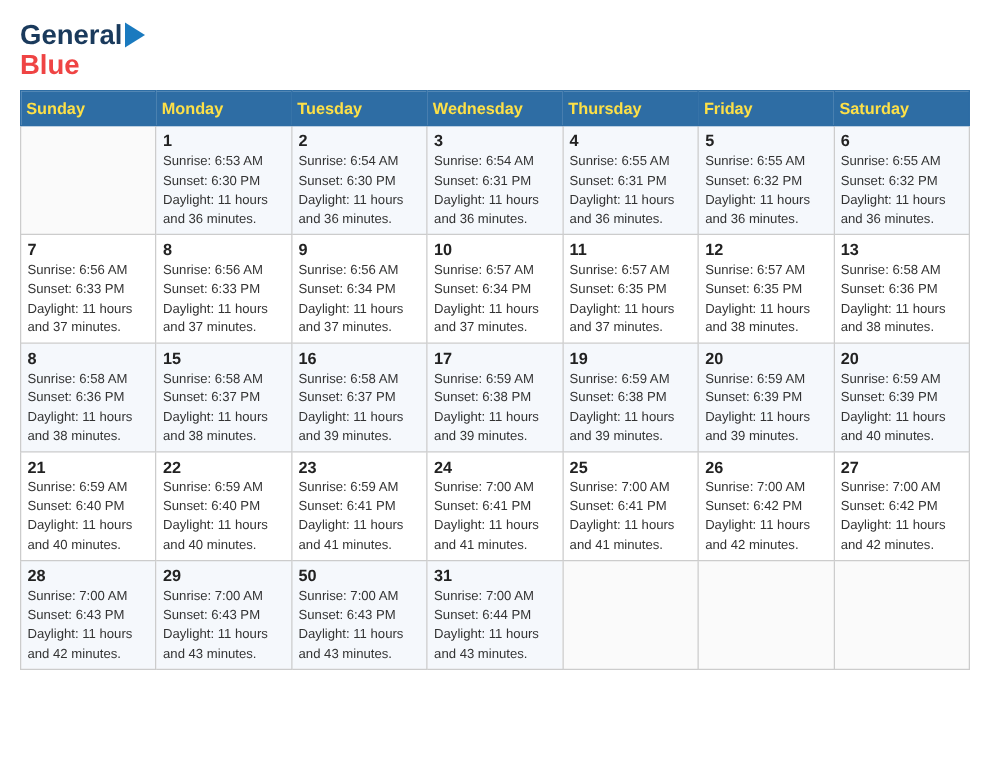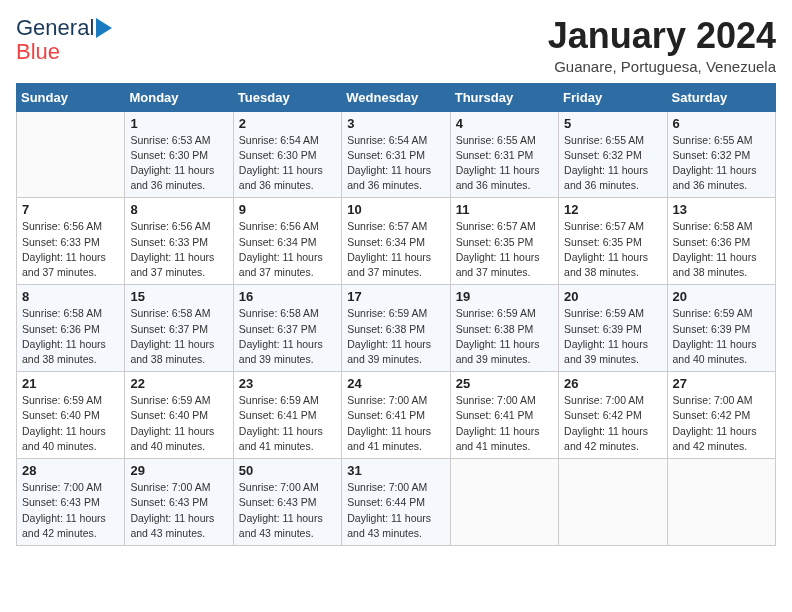--- a/index.html
+++ b/index.html
@@ -16,21 +16,21 @@
       align-items: flex-start;
       margin-bottom: 8px;
     }
     .logo {
       display: flex;
       flex-direction: column;
       align-items: flex-start;
     }
     .logo-text {
       font-size: 22px;
-      font-weight: normal;
+      font-weight: bold;
       color: #1a3a5c;
       line-height: 1.1;
     }
     .logo-arrow {
       width: 0; height: 0;
       border-top: 10px solid transparent;
       border-bottom: 10px solid transparent;
       border-left: 16px solid #1a7abf;
       display: inline-block;
       margin-left: 2px;
@@ -52,21 +52,21 @@
       color: #444;
       margin-top: 2px;
     }
     table {
       width: 100%;
       border-collapse: collapse;
       font-size: 11px;
     }
     thead tr th {
       background-color: #2e6da4;
-      color: #ffffff;
+      color: #fde047;
       padding: 6px 4px;
       text-align: left;
       font-size: 13px;
       font-weight: bold;
       border: 1px solid #2e6da4;
     }
     tbody tr td {
       border: 1px solid #ccc;
       vertical-align: top;
       padding: 4px 5px;
@@ -94,24 +94,20 @@
 <body>
 
 <div class="header">
   <div class="logo">
     <div class="logo-line">
       <span class="logo-text">General</span>
       <span class="logo-arrow"></span>
     </div>
     <span class="logo-text" style="color:#ef4444;">Blue</span>
   </div>
-  <div class="title-block">
-    <div class="month-title">January 2024</div>
-    <div class="subtitle">Guanare, Portuguesa, Venezuela</div>
-  </div>
 </div>
 
 <table>
   <thead>
     <tr id="header-row">
     <th>Sunday</th>
         <th>Monday</th>
         <th>Tuesday</th>
         <th>Wednesday</th>
         <th>Thursday</th>

